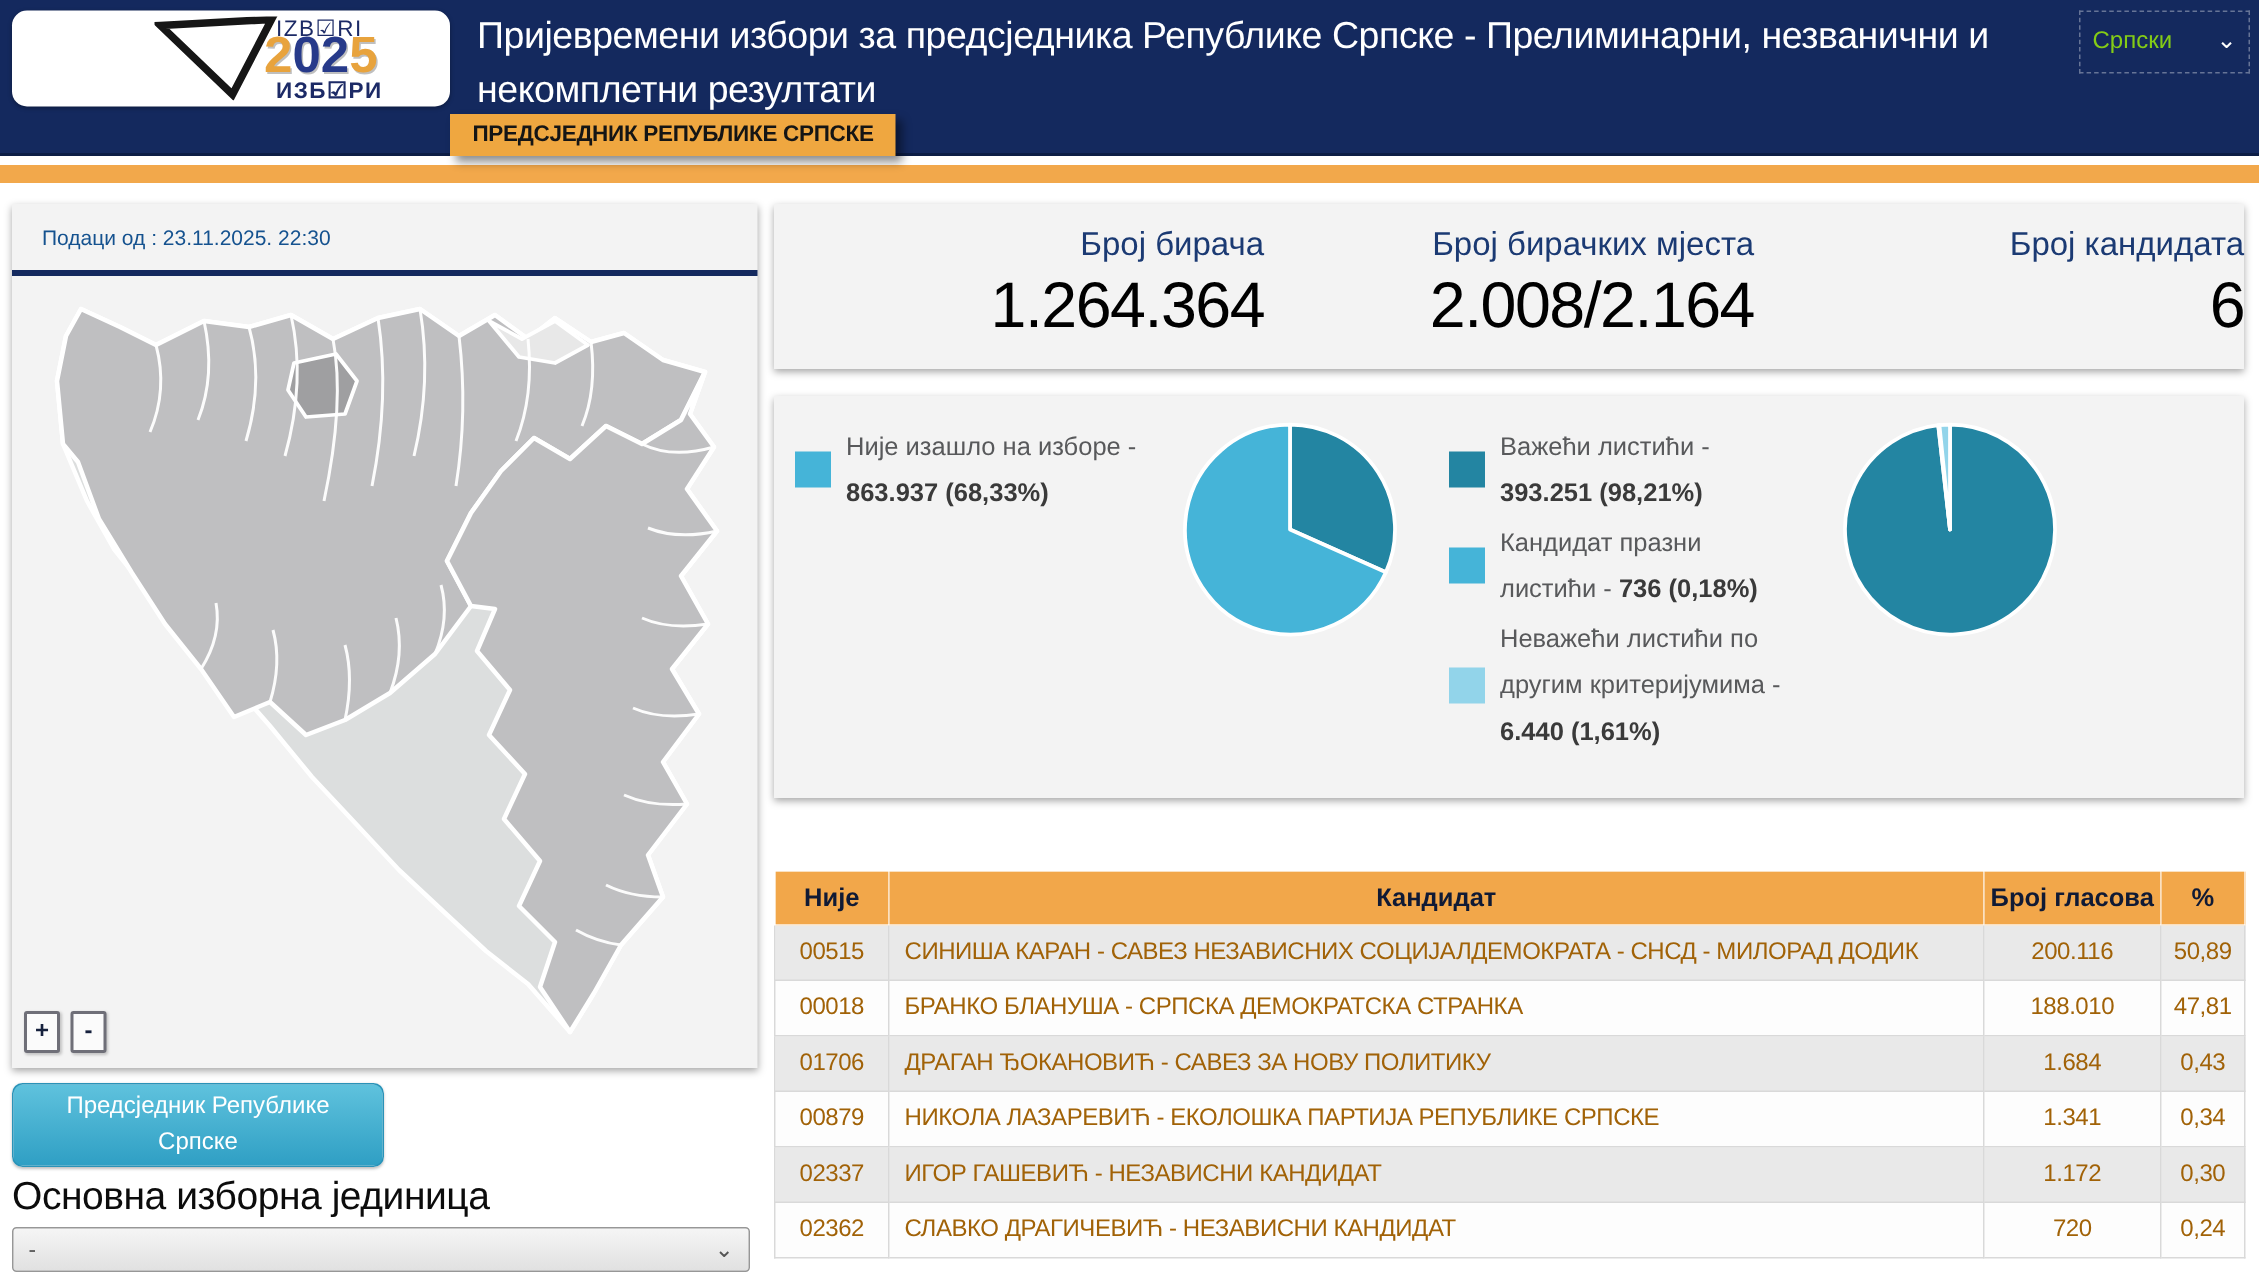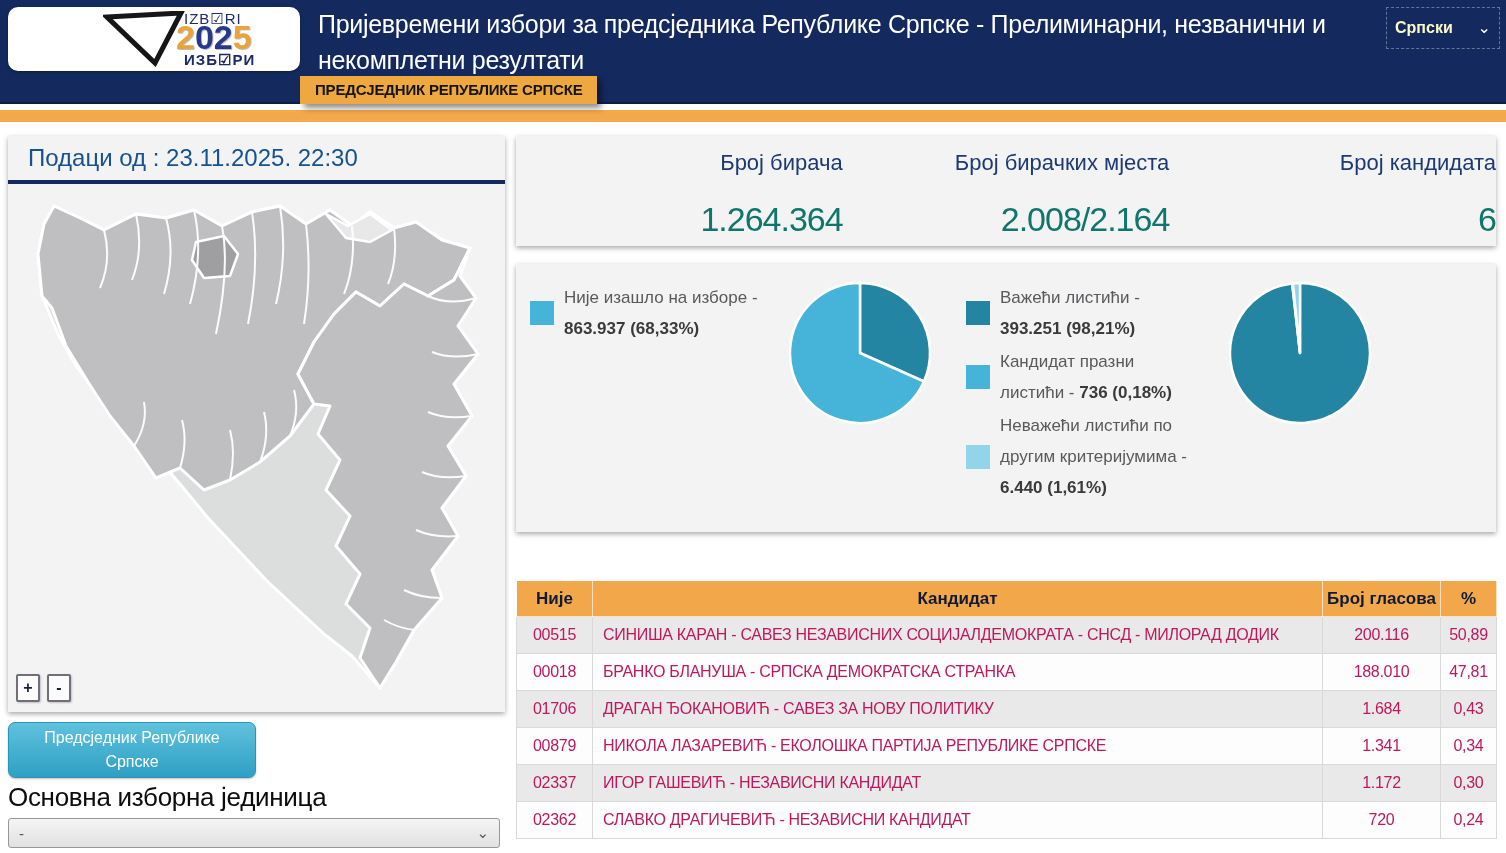--- a/index.html
+++ b/index.html
@@ -16,32 +16,32 @@
   .logo-tri { position:absolute; left:95px; top:4px; }
   .logo-line1 { position:absolute; left:46px; top:1px; font-size:15px; font-weight:normal; letter-spacing:1px; color:#1c2a66; }
   .logo-year { position:absolute; left:18px; top:9px; font-size:34px; font-weight:bold; letter-spacing:0px; text-shadow:1px 1px 0 rgba(0,0,0,.25);margin-left:20px; }
   .logo-year .gold { color:#e8a33d; } .logo-year .navy { color:#273a8a; }
   .logo-line2 { position:absolute; left:46px; top:42px; font-size:15px; font-weight:bold; letter-spacing:1px; color:#1c2a66; }
   .page-title { position:absolute; left:318px; top:6px; width:1062px; font-size:25px; line-height:36px;
                 color:#ffffff; letter-spacing:-0.3px; }
   .lang-select { position:absolute; right:6px; top:7px; width:114px; height:42px;
                  border:1px dashed rgba(255,255,255,.35); display:flex; align-items:center;
                  justify-content:space-between; padding:0 8px; cursor:pointer; }
-  .lang-select .lang-label { color:#fef9c3; font-size:16px; font-weight:bold; }
+  .lang-select .lang-label { color:#84cc16; font-size:16px; font-weight:normal; }
   .lang-select .chev { color:#ffffff; font-size:16px; line-height:10px; }
   .race-tab { position:absolute; left:300px; top:76px; height:28px; line-height:28px; padding:0 15px;
               background:#efa740; color:#151515; font-size:15px; font-weight:bold; letter-spacing:-0.2px;
               box-shadow:4px 4px 6px rgba(0,0,0,.45); z-index:5; cursor:pointer; }
   .orange-bar { position:absolute; left:0; top:110px; width:1506px; height:12px; background:#f2a84b; }
 
   
   .left-panel { position:absolute; left:8px; top:136px; width:497px; height:576px;
                 background:#f3f3f3; box-shadow:0 2px 5px rgba(0,0,0,.35); }
   .date-header { height:48px; display:flex; align-items:center; padding-left:20px;
-                 font-size:24px; color:#15528f; border-bottom:4px solid #14295e; }
+                 font-size:14px; color:#15528f; border-bottom:4px solid #14295e; }
   .map-wrap { position:relative; width:100%; height:524px; }
   .map-wrap svg.map { display:block; width:100%; height:100%; }
   .map-zoom { position:absolute; left:8px; bottom:6px; display:flex; gap:7px; }
   .zoom-btn { width:24px; height:28px; background:#fbfbfb; border:2px solid #6f6f78;
               font-size:16px; font-weight:bold; color:#16213d; border-radius:2px; cursor:pointer;
               display:flex; align-items:center; justify-content:center; box-shadow:1px 1px 2px rgba(0,0,0,.2); }
   .race-button { position:absolute; left:8px; top:722px; width:248px; height:56px; border:1px solid #2a93b8;
                  border-radius:7px; background:linear-gradient(#5fc2dd,#2f9fc4); color:#ffffff;
                  font-size:16px; line-height:24px; text-align:center; cursor:pointer;
                  display:flex; align-items:center; justify-content:center; padding:0 20px;
@@ -51,21 +51,21 @@
                  background:linear-gradient(#f5f5f5,#e1e1e1); border:1px solid #979797; border-radius:3px;
                  display:flex; align-items:center; justify-content:space-between; padding:0 10px;
                  font-size:15px; color:#555; cursor:pointer; }
   .unit-select .chev { color:#555; font-size:15px; }
 
   
   .stats-panel { position:absolute; left:516px; top:136px; width:980px; height:110px;
                  background:#f3f3f3; box-shadow:0 2px 5px rgba(0,0,0,.35); display:flex; }
   .stat { flex:1; text-align:right; padding-top:14px; }
   .stat .stat-label { font-size:22px; color:#1b3a73; }
-  .stat .stat-value { margin-top:24px; font-size:34px; color:#0f766e; letter-spacing:-1px; }
+  .stat .stat-value { margin-top:4px; font-size:43px; color:#000000; letter-spacing:-1px; }
 
   
   .pie-panel { position:absolute; left:516px; top:264px; width:980px; height:268px;
                background:#f3f3f3; box-shadow:0 2px 5px rgba(0,0,0,.35); }
   .legend { position:absolute; top:18px; width:232px; }
   .legend-1 { left:14px; } .legend-2 { left:450px; }
   .legend-item { display:flex; align-items:center; margin-bottom:2px; }
   .swatch { flex:0 0 24px; width:24px; height:24px; margin-right:10px; }
   .legend-text { font-size:17px; line-height:31px; color:#58595b; }
   .legend-text b { color:#3a3a3a; }
@@ -76,21 +76,21 @@
   .results-table { position:absolute; left:516px; top:580px; width:980px; border-collapse:collapse;
                    table-layout:fixed; background:#ffffff; }
   .results-table col.c-code { width:76px; }
   .results-table col.c-cand { width:730px; }
   .results-table col.c-votes { width:118px; }
   .results-table col.c-pct { width:56px; }
   .results-table th { background:#f2a74a; color:#101a35; font-size:17px; font-weight:bold;
                       height:36px; border:1px solid rgba(255,255,255,.65); }
   .results-table th.h-code { text-align:center; }
   .results-table th.h-cand { text-align:center; }
-  .results-table td { height:37px; font-size:16px; color:#be185d; border:1px solid #d9d9d9;
+  .results-table td { height:37px; font-size:16px; color:#a16207; border:1px solid #d9d9d9;
                       letter-spacing:-0.3px; padding:0 6px; }
   .results-table tbody tr:nth-child(odd) { background:#e9e9e9; }
   .results-table tbody tr:nth-child(even) { background:#fdfdfd; }
   .results-table td.code, .results-table td.votes, .results-table td.pct { text-align:center; }
   .results-table td.cand { text-align:left; padding-left:10px; }
 </style>
 </head>
 <body>
 
 <div class="page">

